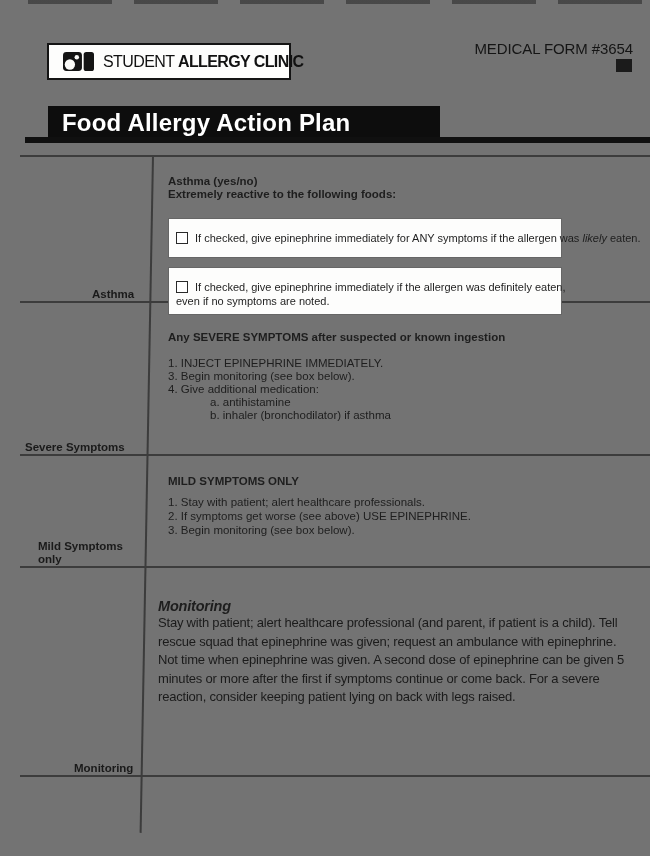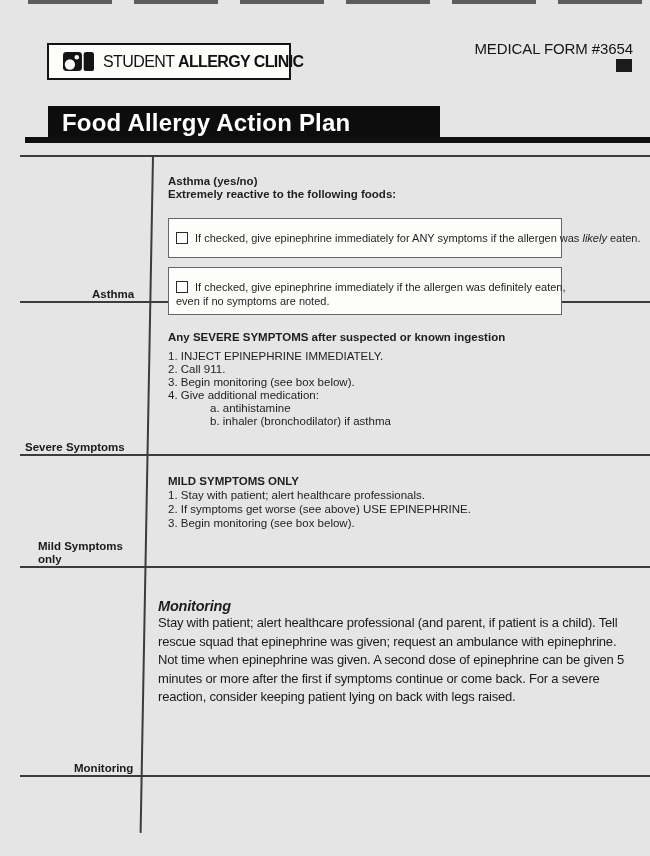--- a/index.html
+++ b/index.html
@@ -1,17 +1,17 @@
 <!DOCTYPE html>
 <html><head>
 <meta charset="utf-8">
 <style>
   html,body{margin:0;padding:0;}
   body{width:650px;height:856px;font-family:"Liberation Sans","DejaVu Sans",sans-serif;}
-  .page{position:relative;width:650px;height:856px;background:#e5e5e5;overflow:hidden;color:#1e1e1e;}
+  .page{position:relative;width:650px;height:856px;background:#737373;overflow:hidden;color:#1e1e1e;}
 
   
   .scan-dashes{position:absolute;top:0;left:28px;right:0;height:4px;opacity:.82;
     background:repeating-linear-gradient(90deg,#3f3f3f 0 84px,transparent 84px 106px);}
 
   
   .logo-box{position:absolute;left:47px;top:43px;width:226px;height:33px;border:2px solid #141414;
     display:flex;align-items:center;padding-left:14px;background:#fdfdfc;}
   .logo-icon{width:31px;height:19px;flex:none;margin-right:9px;}
   .logo-text{font-size:16px;letter-spacing:-0.6px;white-space:nowrap;color:#111;}
@@ -44,23 +44,23 @@
   .lab-mild{padding-left:38px;}
   .lab-monitoring{padding-left:74px;}
   .content-cell{position:absolute;}
   .cc-asthma{left:168px;top:20px;width:462px;}
   .cc-severe{left:168px;top:30px;width:462px;}
   .cc-mild{left:168px;top:21px;width:462px;}
   .cc-monitoring{left:158px;top:32px;width:478px;}
 
   .bold-line{font-weight:bold;font-size:11.5px;line-height:13px;}
   .step{font-size:11.5px;line-height:13px;}
-  .steps-severe{margin-top:6px;}
+  .steps-severe{margin-top:13px;}
   .substep{margin-left:42px;}
-  .steps-mild{margin-top:0;}
+  .steps-mild{margin-top:7px;}
   .steps-mild .step{line-height:14px;}
 
   .cb-box{border:1px solid #666;width:394px;box-sizing:border-box;padding:12px 7px;font-size:11px;
     line-height:14px;background:#fdfdfc;}
   .cb-box.first{margin-top:17px;}
   .cb-box.second{margin-top:9px;padding-bottom:6px;}
   .cb-row{display:flex;align-items:center;white-space:nowrap;}
   .cb{width:10px;height:10px;border:1.5px solid #2a2a2a;flex:none;margin-right:7px;background:#fff;}
   .cb-em{font-style:italic;}
 
@@ -122,21 +122,20 @@
   </div>
 
   <div class="section sec-severe">
     <div class="label-cell lab-severe">
       <span>Severe Symptoms</span>
     </div>
     <div class="content-cell cc-severe">
       <div class="bold-line">Any SEVERE SYMPTOMS after suspected or known ingestion</div>
       <div class="steps-severe">
         <div class="step">1. INJECT EPINEPHRINE IMMEDIATELY.</div>
-        <div class="step">2. Call 911.</div>
         <div class="step">3. Begin monitoring (see box below).</div>
         <div class="step">4. Give additional medication:</div>
         <div class="step substep">a. antihistamine</div>
         <div class="step substep">b. inhaler (bronchodilator) if asthma</div>
       </div>
     </div>
   </div>
 
   <div class="section sec-mild">
     <div class="label-cell lab-mild">

